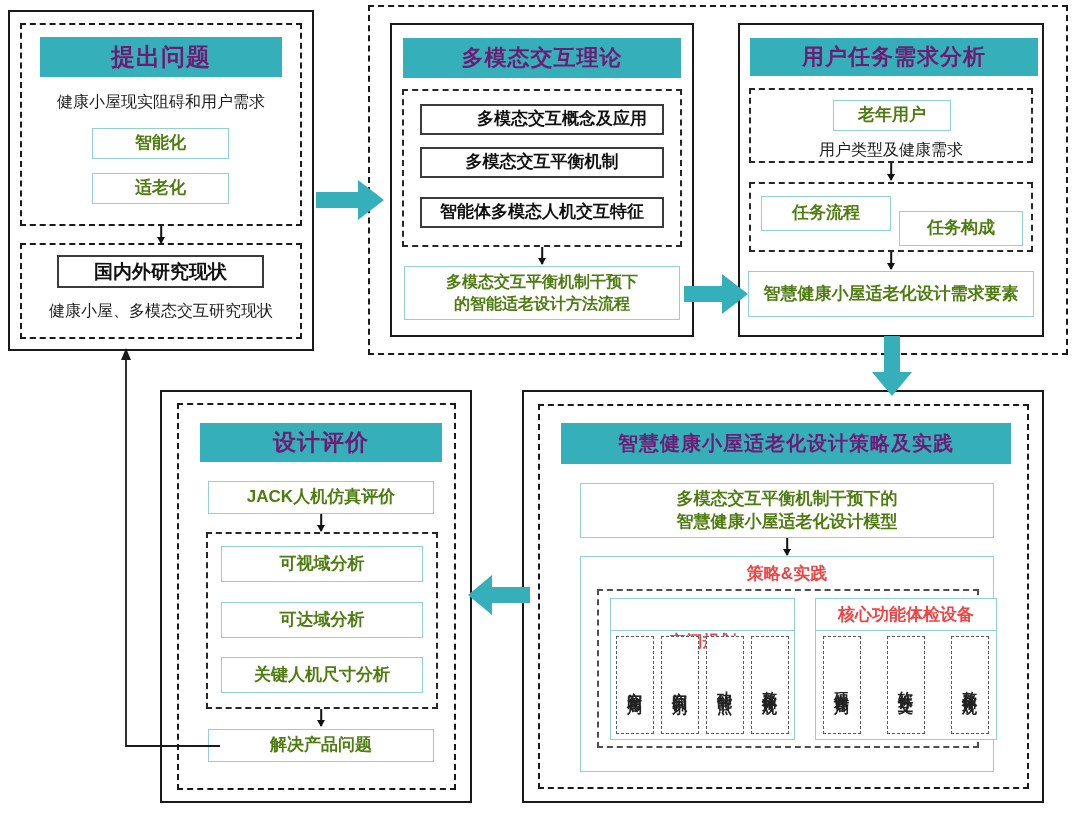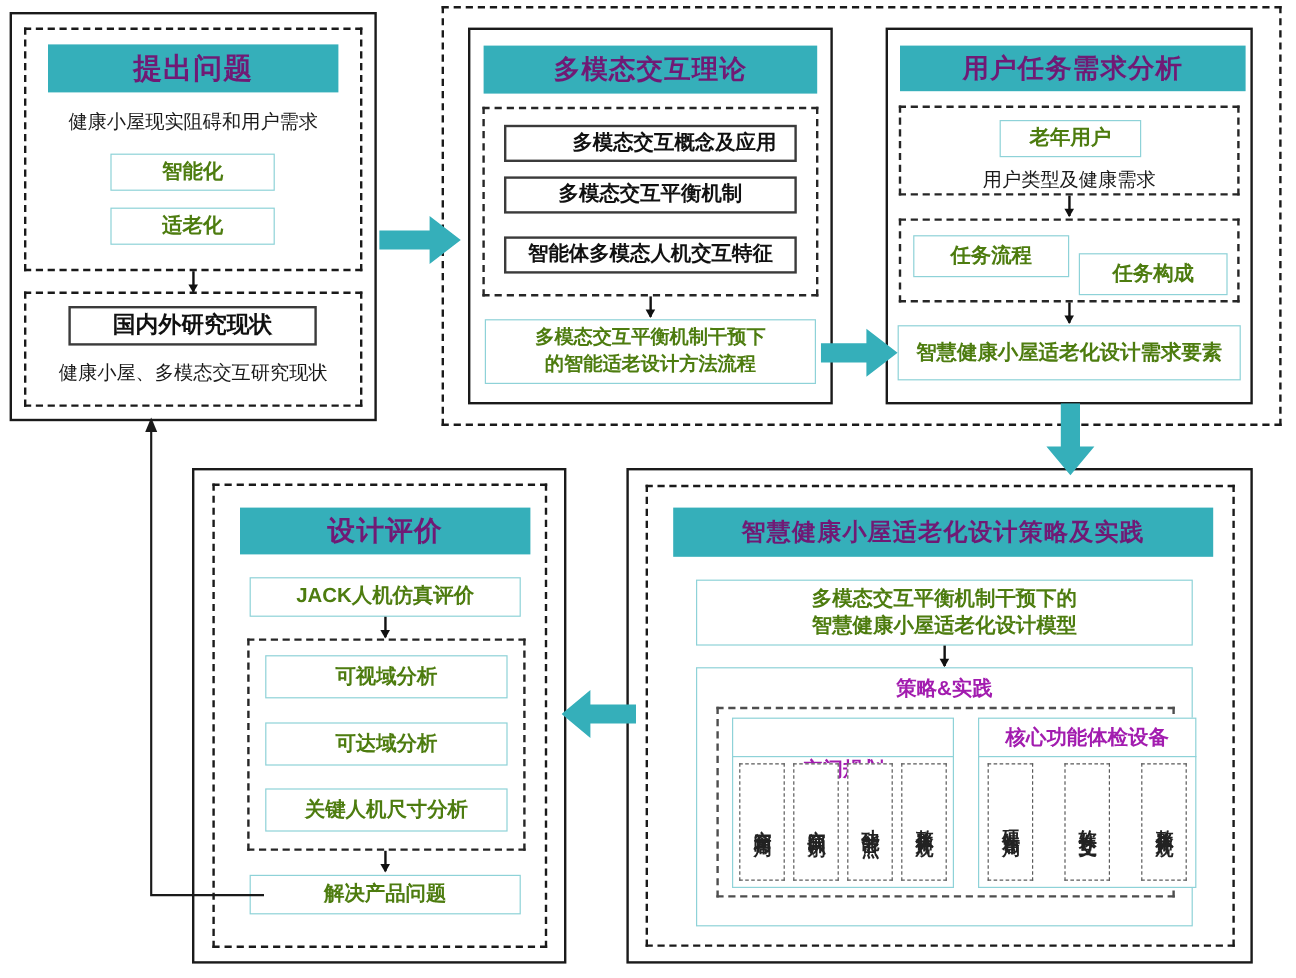--- a/index.html
+++ b/index.html
@@ -75,21 +75,21 @@
     text-align: center;
     color: #1a1a1a;
     white-space: pre-line;
   }
   .teal-label {
     position: absolute;
     display: flex;
     align-items: center;
     justify-content: center;
     text-align: center;
-    color: #a21caf;
+    color: #ef4444;
     font-weight: bold;
   }
 
   
   .vbox {
     position: absolute;
     border: 1.8px dashed #5a5a5a;
     display: flex;
     align-items: center;
     justify-content: center;

